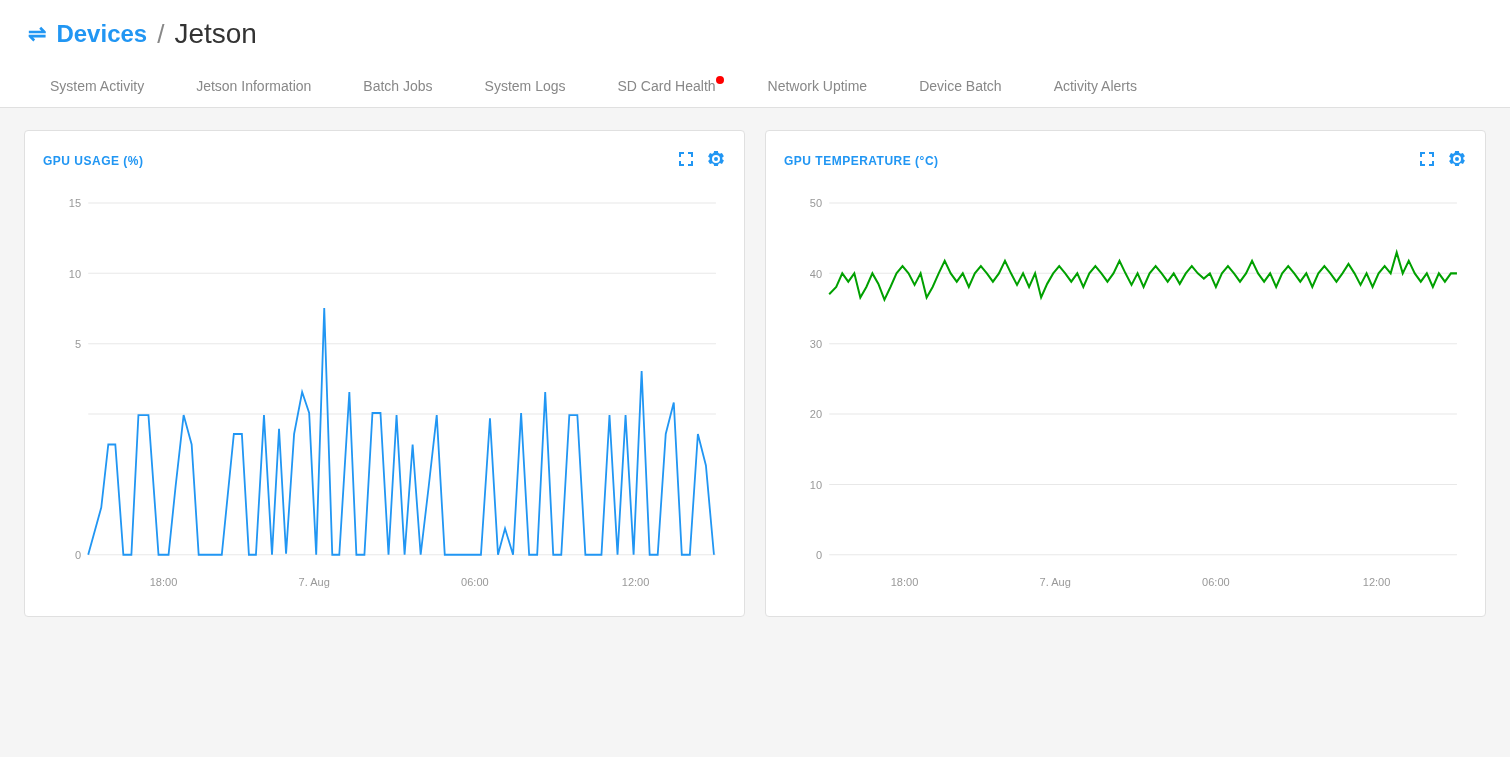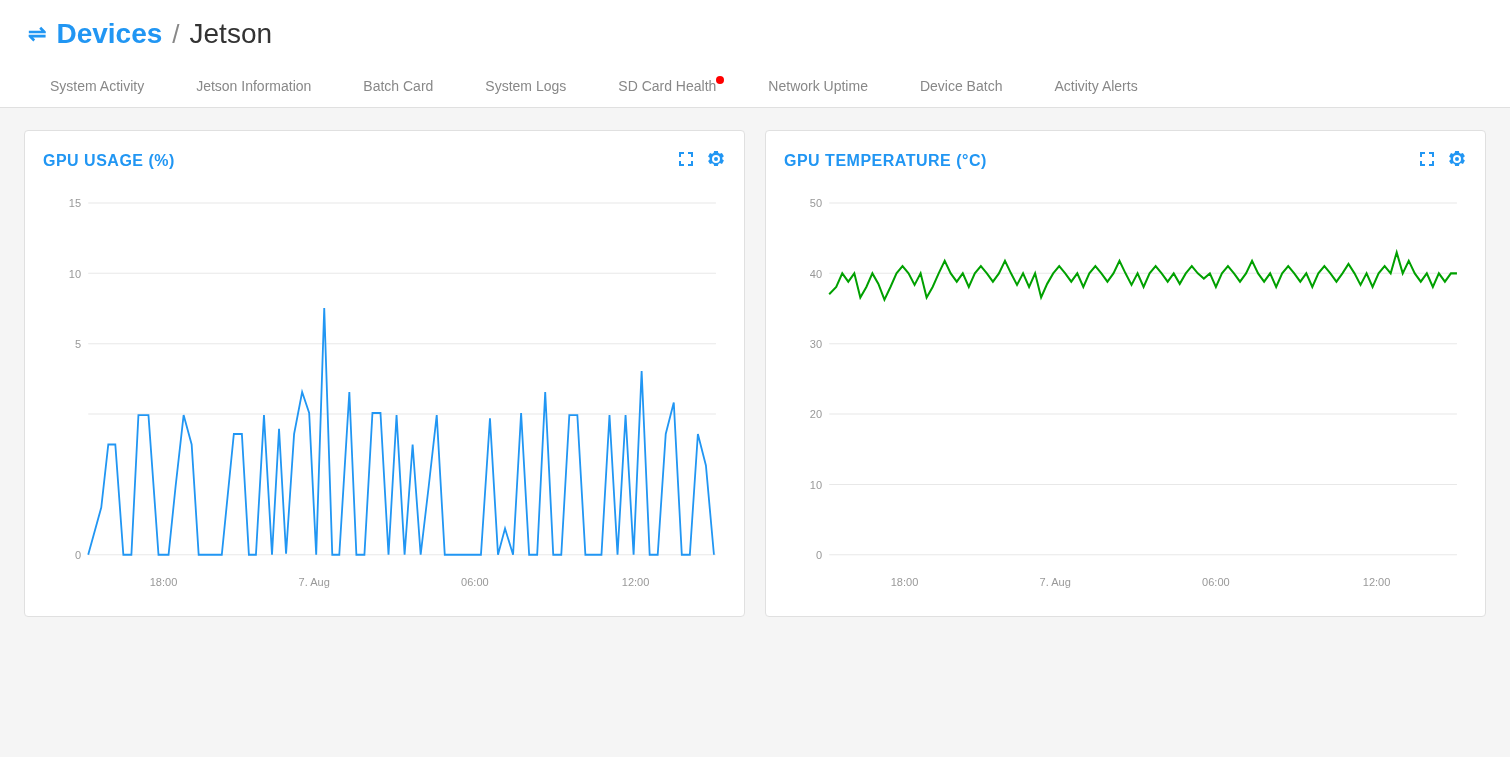--- a/index.html
+++ b/index.html
@@ -19,21 +19,21 @@
     }
 
     .breadcrumb-icon {
       color: #2196F3;
       font-size: 22px;
       font-weight: bold;
     }
 
     .breadcrumb-devices {
       color: #2196F3;
-      font-size: 28px;
+      font-size: 24px;
       font-weight: 600;
       text-decoration: none;
     }
 
     .breadcrumb-separator {
       color: #888;
       font-size: 26px;
       font-weight: 300;
     }
 
@@ -86,21 +86,21 @@
 
     .chart-header {
       display: flex;
       align-items: center;
       justify-content: space-between;
       margin-bottom: 10px;
     }
 
     .chart-title {
       color: #2196F3;
-      font-size: 16px;
+      font-size: 12px;
       font-weight: 600;
       letter-spacing: 0.5px;
     }
 
     .chart-actions {
       display: flex;
       gap: 10px;
       align-items: center;
     }
 
@@ -147,21 +147,21 @@
 <div class="header">
   <div class="breadcrumb">
     <span class="breadcrumb-icon">⇌</span>
     <a class="breadcrumb-devices">Devices</a>
     <span class="breadcrumb-separator">/</span>
     <span class="breadcrumb-current">Jetson</span>
   </div>
   <ul class="nav-tabs">
     <li class="nav-tab">System Activity</li>
     <li class="nav-tab">Jetson Information</li>
-    <li class="nav-tab">Batch Card</li>
+    <li class="nav-tab">Batch Jobs</li>
     <li class="nav-tab">System Logs</li>
     <li class="nav-tab">
       <span>SD Card Health</span>
       <span class="red-dot"></span>
     </li>
     <li class="nav-tab">Network Uptime</li>
     <li class="nav-tab">Device Batch</li>
     <li class="nav-tab">Activity Alerts</li>
   </ul>
 </div>

